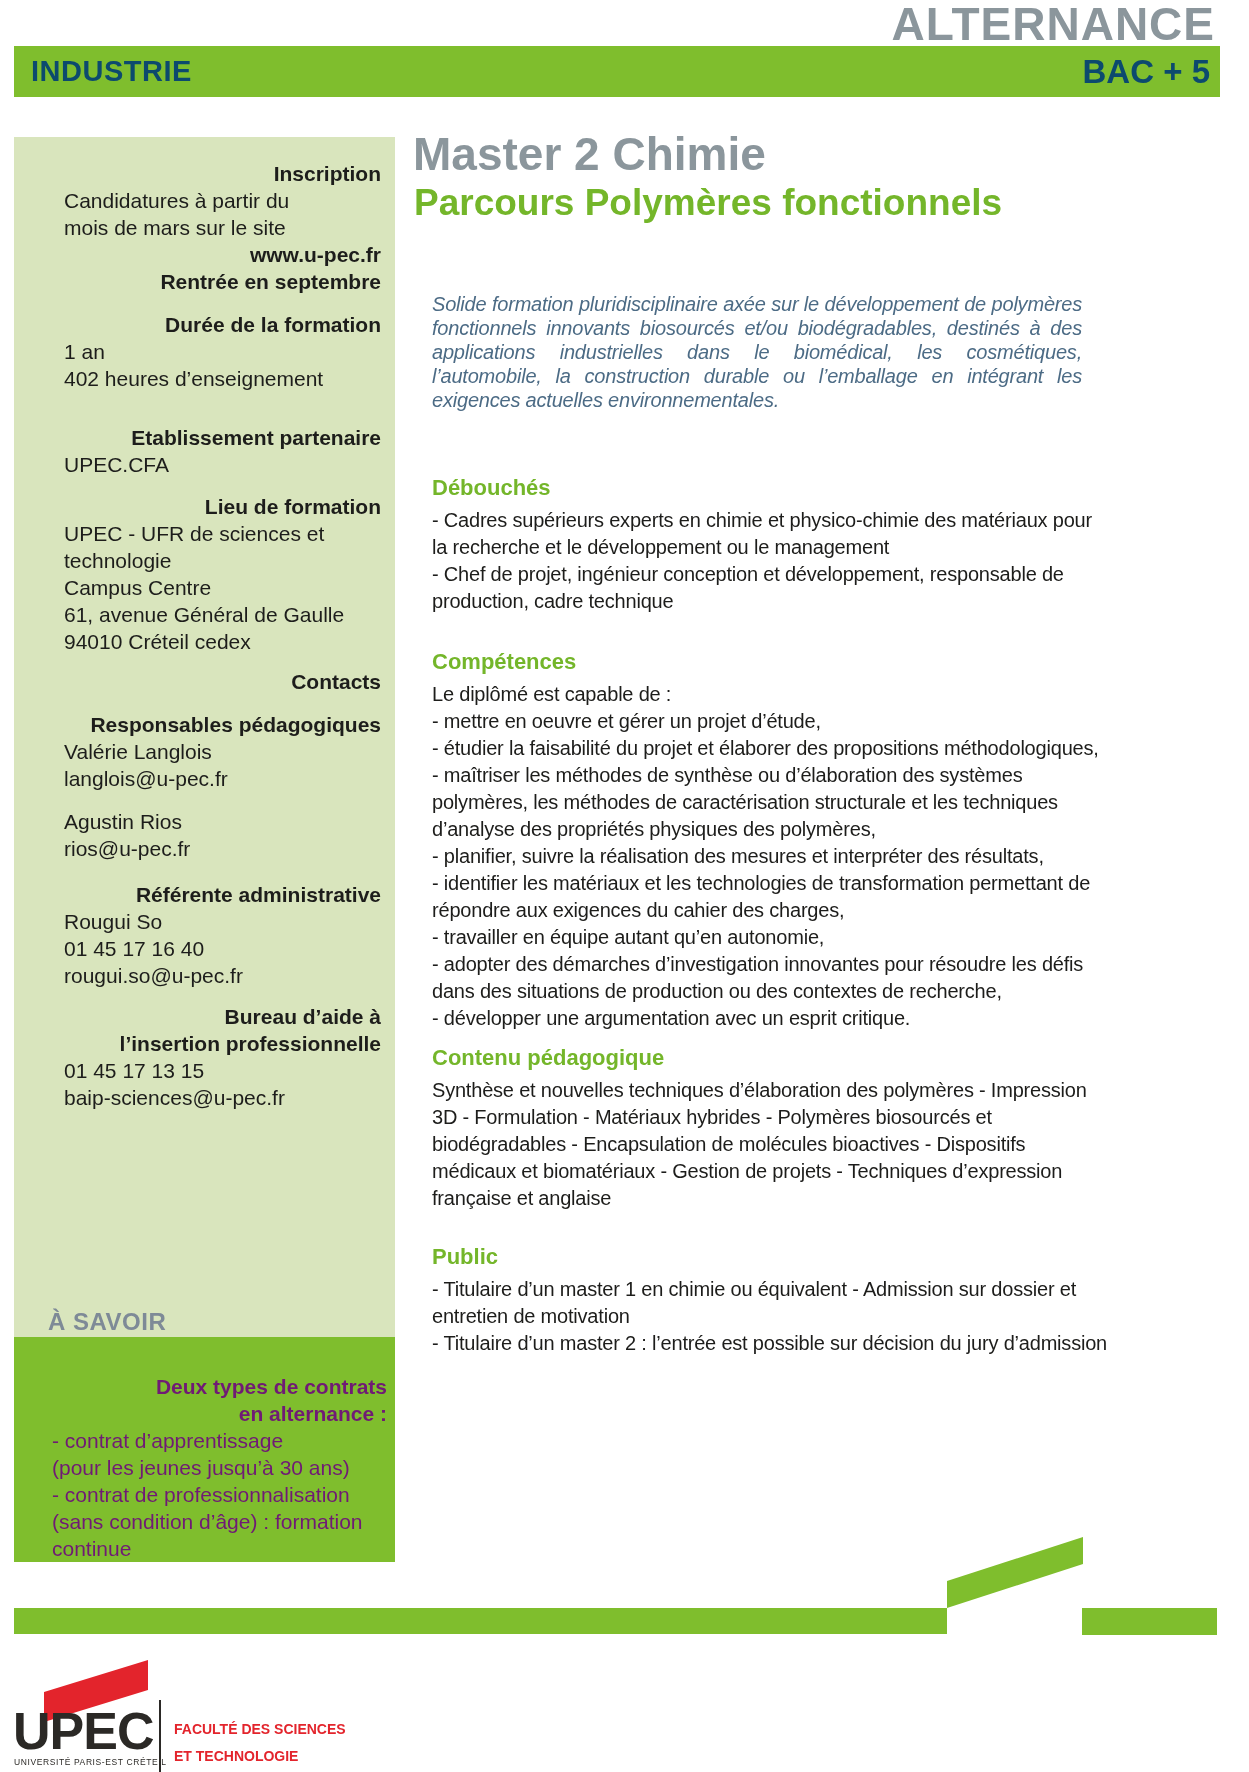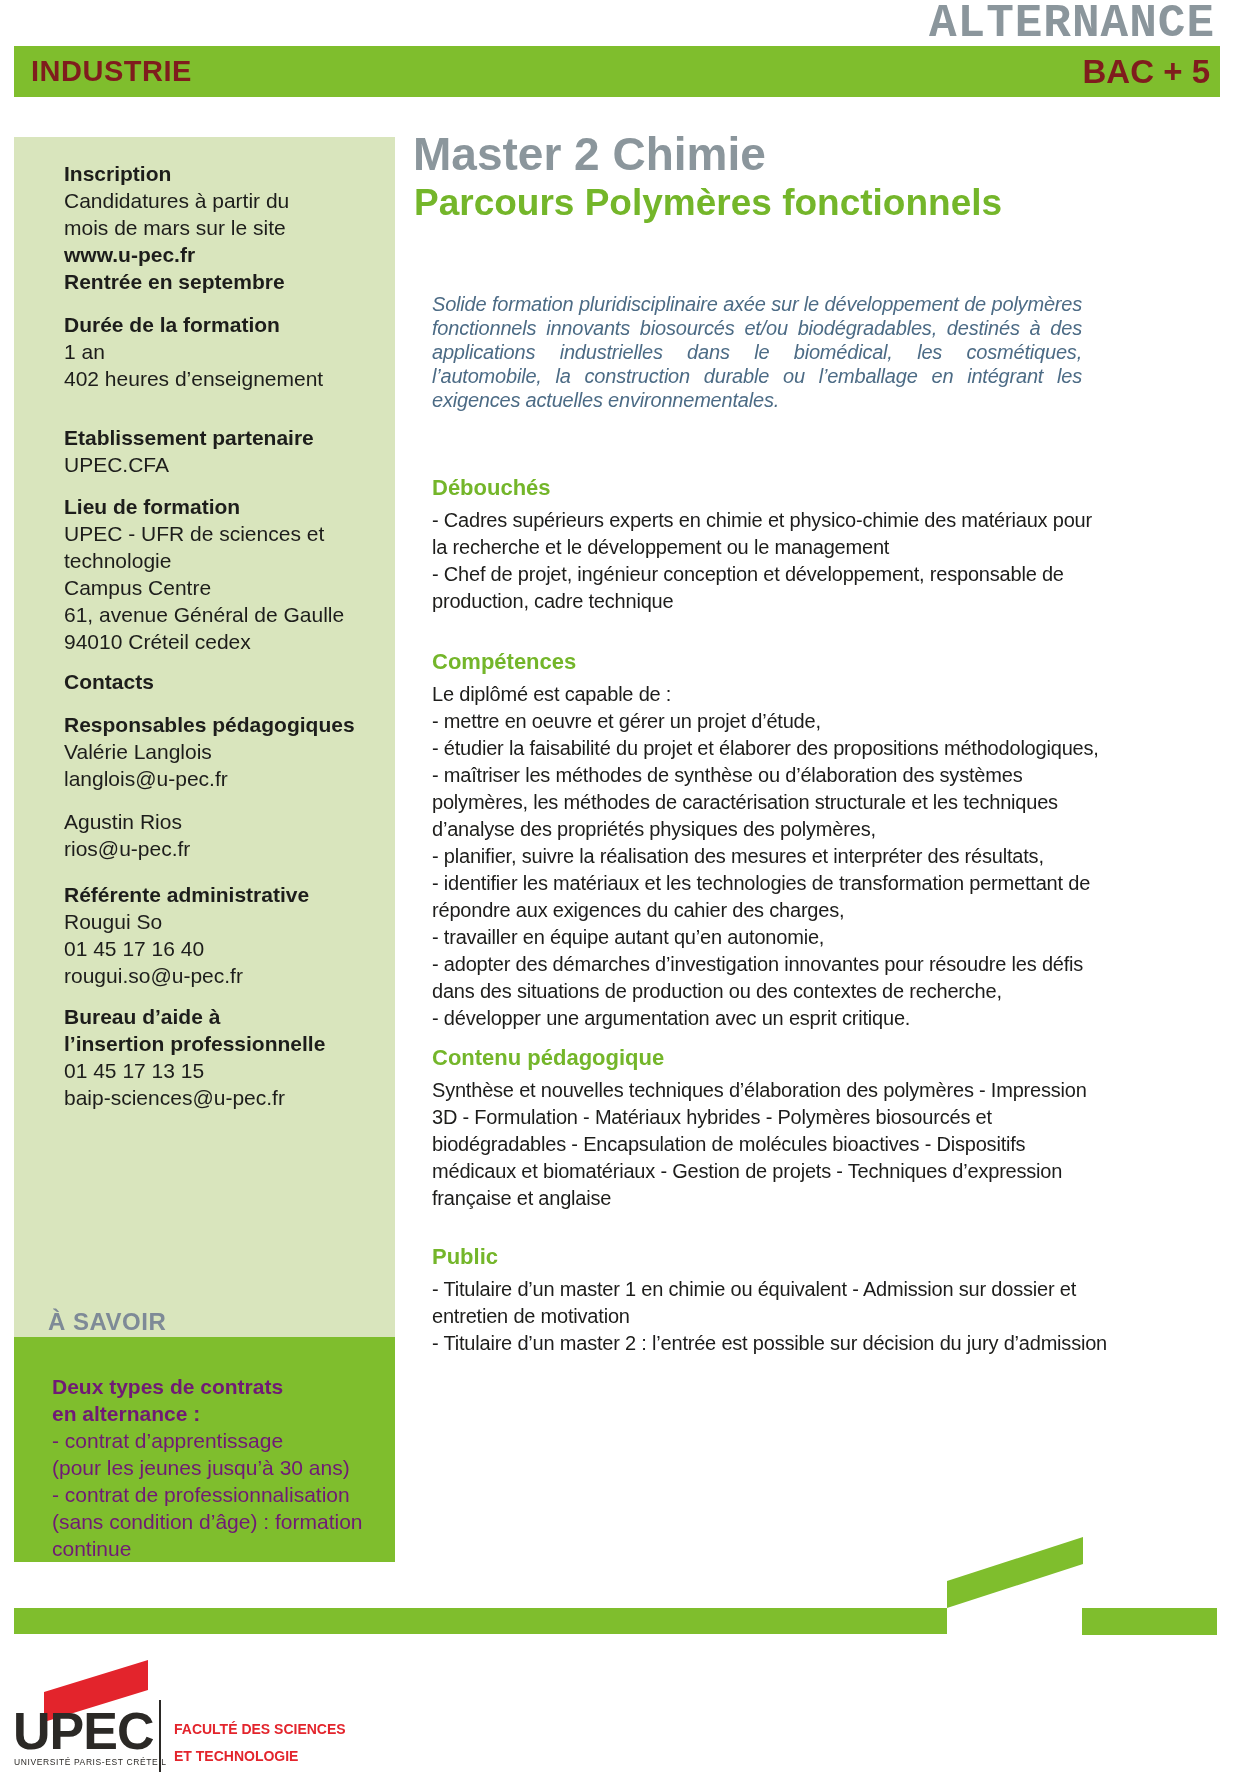--- a/index.html
+++ b/index.html
@@ -1,45 +1,45 @@
 <!DOCTYPE html>
 <html><head>
 <meta charset="utf-8">
 <style>
   html,body{margin:0;padding:0;background:#fff;}
   .page{position:relative;width:1249px;height:1772px;background:#ffffff;
         font-family:"Liberation Sans",sans-serif;overflow:hidden;color:#1d1d1b;}
 
   
   .alternance{position:absolute;top:2px;right:34px;font-size:46px;font-weight:bold;
-              color:#8b969c;letter-spacing:1px;line-height:44px;font-family:Liberation Mono, monospace;}
+              color:#8b969c;letter-spacing:1px;line-height:44px;}
   .header-bar{position:absolute;left:14px;top:46px;width:1206px;height:51px;background:#7fbe2d;
               display:flex;align-items:center;justify-content:space-between;
-              box-sizing:border-box;padding:0 10px 0 17px;color:#7f1d1d;font-weight:bold;}
+              box-sizing:border-box;padding:0 10px 0 17px;color:#0c4a6e;font-weight:bold;}
   .industrie{font-size:29px;letter-spacing:.5px;}
   .bac{font-size:33px;}
 
   
   .title1{position:absolute;left:413px;top:131px;font-size:46px;font-weight:bold;color:#8b969c;line-height:1.0;}
   .title2{position:absolute;left:414px;top:184px;font-size:37px;font-weight:bold;color:#74b62a;line-height:1.0;}
   .intro{position:absolute;left:432px;top:292px;width:650px;margin:0;
          font-style:italic;font-size:20px;line-height:24px;text-align:justify;
          color:#4c6b85;letter-spacing:-.2px;}
 
   
   .sec{position:absolute;left:432px;width:668px;}
   .sec h3{margin:0 0 6px 0;font-size:22px;font-weight:bold;color:#74b62a;line-height:27px;}
   .body-text,.item{font-size:20px;line-height:27px;letter-spacing:-.2px;}
   .oneline{white-space:nowrap;}
 
   
   .sidebar{position:absolute;left:14px;top:137px;width:381px;height:1200px;background:#d9e5bd;
            box-sizing:border-box;padding:23px 14px 0 50px;font-size:21px;line-height:27px;}
   .sb-line{white-space:nowrap;}
-  .b{font-weight:bold;}
+  .b{font-weight:bold;text-align:right;}
   .mt13{margin-top:13px}.mt14{margin-top:14px}.mt15{margin-top:15px}
   .mt16{margin-top:16px}.mt19{margin-top:19px}.mt32{margin-top:32px}
 
   .a-savoir{position:absolute;left:48px;top:1308px;font-size:24px;font-weight:bold;
             color:#7e8a97;letter-spacing:.5px;}
 
   .contracts{position:absolute;left:14px;top:1337px;width:381px;height:225px;background:#7fbe2d;
              box-sizing:border-box;padding:36px 8px 0 38px;font-size:21px;line-height:27px;color:#701a75;}
 
   

